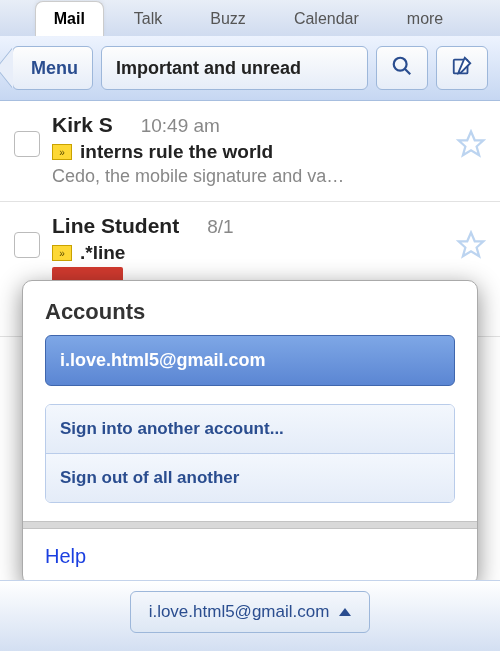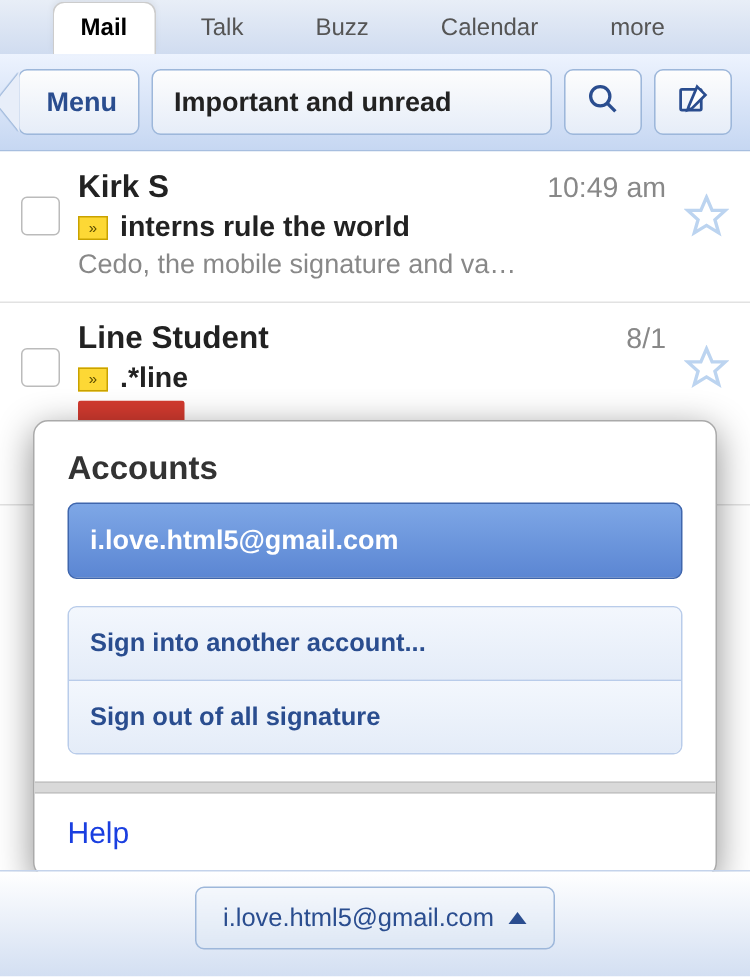--- a/index.html
+++ b/index.html
@@ -105,21 +105,21 @@
       border-radius: 4px;
       margin-top: 18px;
       flex-shrink: 0;
     }
     .email-content {
       flex: 1;
       min-width: 0;
     }
     .email-row1 {
       display: flex;
-      justify-content: space-between;
+      justify-content: flex-start;
       align-items: baseline;
       gap: 28px;
     }
     .sender {
       font-size: 21px;
       font-weight: bold;
       color: #222;
     }
     .time {
       font-size: 19px;
@@ -345,21 +345,21 @@
   </div>
 
 </div>
 
 <div class="popover">
   <div class="popover-header">Accounts</div>
   <div class="popover-body">
     <div class="account-btn">i.love.html5@gmail.com</div>
     <div class="option-group">
       <div class="option-item">Sign into another account...</div>
-      <div class="option-item">Sign out of all signature</div>
+      <div class="option-item">Sign out of all another</div>
     </div>
   </div>
   <div class="popover-divider"></div>
   <div class="popover-footer">
     <span class="help-link">Help</span>
   </div>
 </div>
 
 <div class="account-bar">
   <div class="account-pill">

